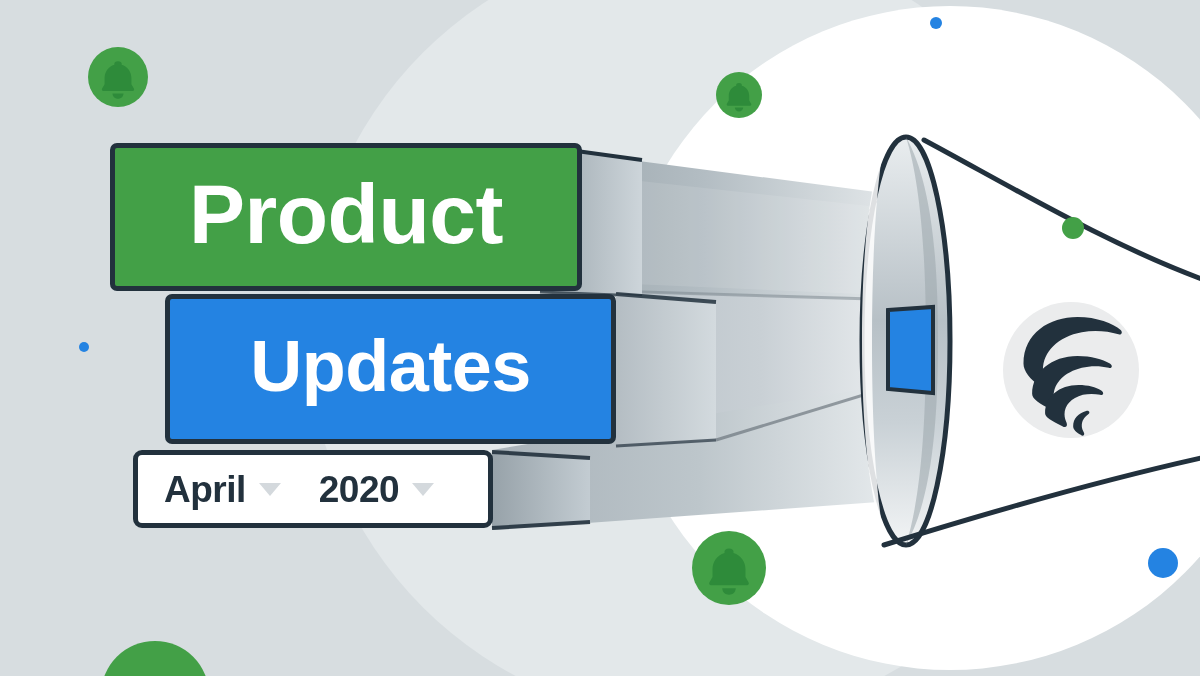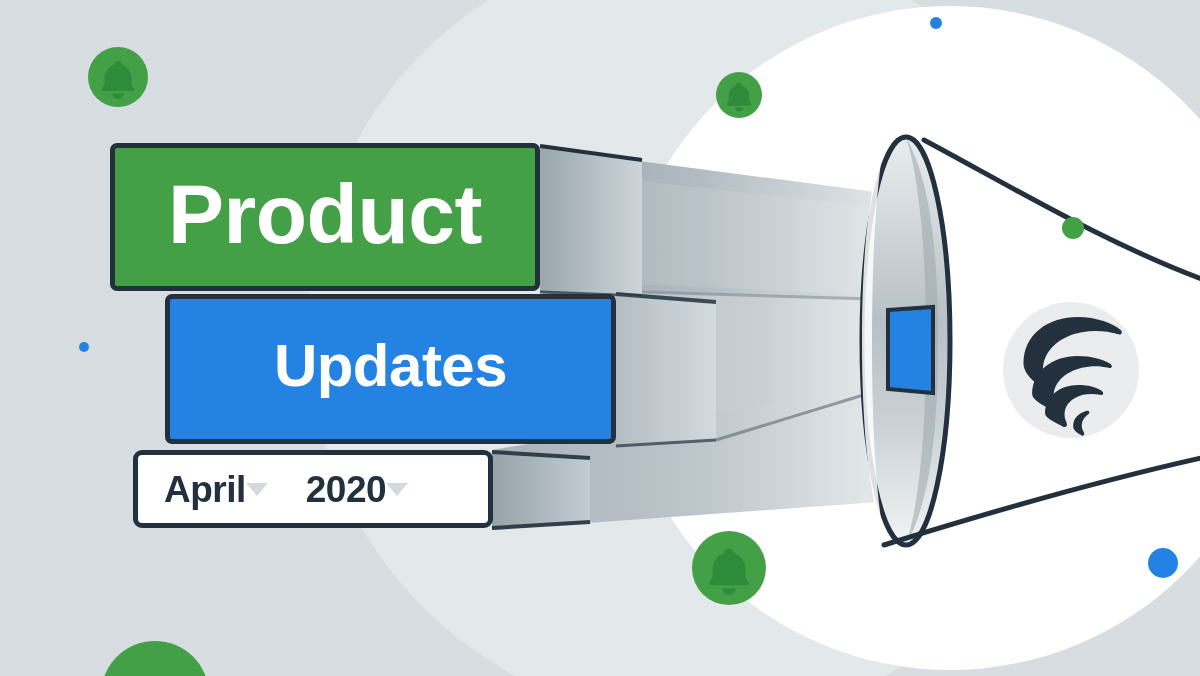--- a/index.html
+++ b/index.html
@@ -28,44 +28,45 @@
     justify-content: center;
     border: 5px solid #22313d;
     border-radius: 7px;
     color: #ffffff;
     font-weight: 700;
     letter-spacing: -0.5px;
     line-height: 1;
     user-select: none;
   }
   #product-box {
-    left: 110px; top: 143px; width: 430px; height: 148px;
+    left: 110px; top: 143px; width: 472px; height: 148px;
     background: #43a047;
     font-size: 84px;
     padding-bottom: 6px;
   }
   #updates-box {
     left: 165px; top: 294px; width: 451px; height: 150px;
     background: #2483e2;
-    font-size: 60px;
+    font-size: 72px;
     padding-bottom: 6px;
   }
   #date-box {
     left: 133px; top: 450px; width: 360px; height: 78px;
     background: #ffffff;
     border-radius: 9px;
     color: #22313d;
     font-size: 0;
     justify-content: flex-start;
     padding-left: 26px;
     gap: 0;
   }
   .date-field {
     display: flex;
     align-items: center;
+    gap: 13px;
     font-size: 37px;
     font-weight: 700;
     color: #22313d;
     letter-spacing: -0.5px;
   }
   #date-box .spacer { width: 38px; height: 1px; }
   .caret {
     width: 0; height: 0;
     border-left: 11px solid transparent;
     border-right: 11px solid transparent;

